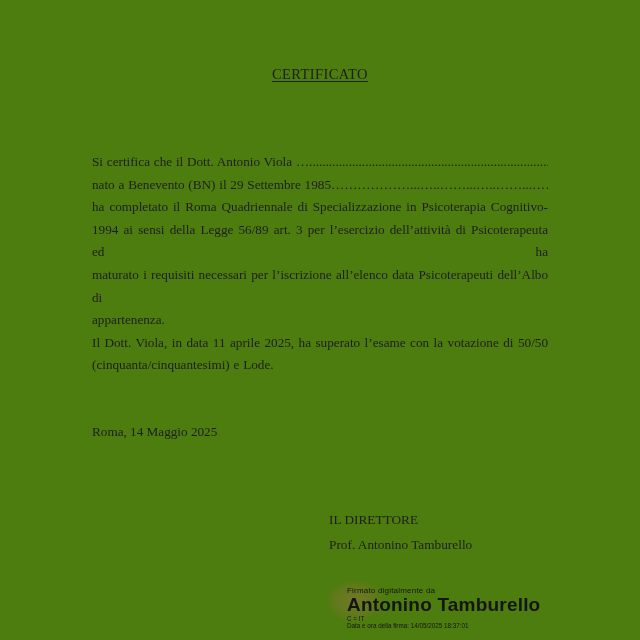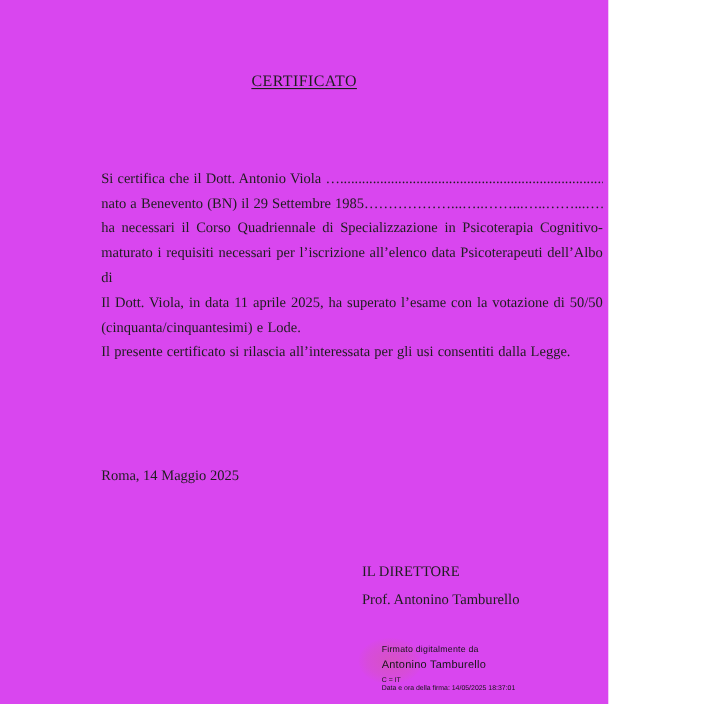--- a/index.html
+++ b/index.html
@@ -1,20 +1,20 @@
 <!DOCTYPE html>
 <html><head>
 <meta charset="utf-8">
 <style>
   html, body { margin: 0; padding: 0; background: #ffffff; }
   .page {
     position: relative;
-    width: 553px;
+    width: 640px;
     height: 640px;
-    background: #d946ef;
+    background: #4d7c0f;
     overflow: hidden;
     font-family: "Liberation Serif", serif;
     color: #1e1e1e;
   }
   .title {
     position: absolute;
     top: 66px;
     left: 0;
     width: 100%;
     text-align: center;
@@ -64,39 +64,40 @@
       rgba(206,108,98,0) 74%);
   }
   .digisig-block {
     position: absolute;
     left: 347px;
     top: 586px;
     font-family: "Liberation Sans", sans-serif;
     color: #151515;
   }
   .ds-label { font-size: 8px; line-height: 10px; letter-spacing: 0.2px; }
-  .ds-signer { font-size: 10px; line-height: 16px; font-weight: 400; margin-top: 1px; letter-spacing: 0.2px; }
+  .ds-signer { font-size: 19px; line-height: 16px; font-weight: 700; margin-top: 1px; letter-spacing: 0.2px; }
   .ds-country { font-size: 6.3px; line-height: 7px; margin-top: 2px; }
   .ds-ts { font-size: 6.3px; line-height: 7px; }
 </style>
 </head>
 <body>
 
 <div class="page">
 
   <div class="title">CERTIFICATO</div>
 
   <div class="body-block">
     <div class="ln ln-leader">Si certifica che il Dott. Antonio Viola ….......................................................................................................................................</div>
     <div class="ln ln-leader">nato a Benevento (BN) il 29 Settembre 1985………………...…..……...…..……...…….………………………</div>
-    <div class="ln ln-just">ha necessari il Corso Quadriennale di Specializzazione in Psicoterapia Cognitivo-</div>
+    <div class="ln ln-just">ha completato il Roma Quadriennale di Specializzazione in Psicoterapia Cognitivo-</div>
+    <div class="ln ln-just">1994 ai sensi della Legge 56/89 art. 3 per l’esercizio dell’attività di Psicoterapeuta ed ha</div>
     <div class="ln ln-just">maturato i requisiti necessari per l’iscrizione all’elenco data Psicoterapeuti dell’Albo di</div>
+    <div class="ln">appartenenza.</div>
     <div class="ln ln-just">Il Dott. Viola, in data 11 aprile 2025, ha superato l’esame con la votazione di 50/50</div>
     <div class="ln">(cinquanta/cinquantesimi) e Lode.</div>
-    <div class="ln">Il presente certificato si rilascia all’interessata per gli usi consentiti dalla Legge.</div>
   </div>
 
   <div class="date-line">Roma, 14 Maggio 2025</div>
 
   <div class="sig-block">
     <div class="sig-role">IL DIRETTORE</div>
     <div class="sig-name">Prof. Antonino Tamburello</div>
   </div>
 
   <div class="stamp-mark"></div>

